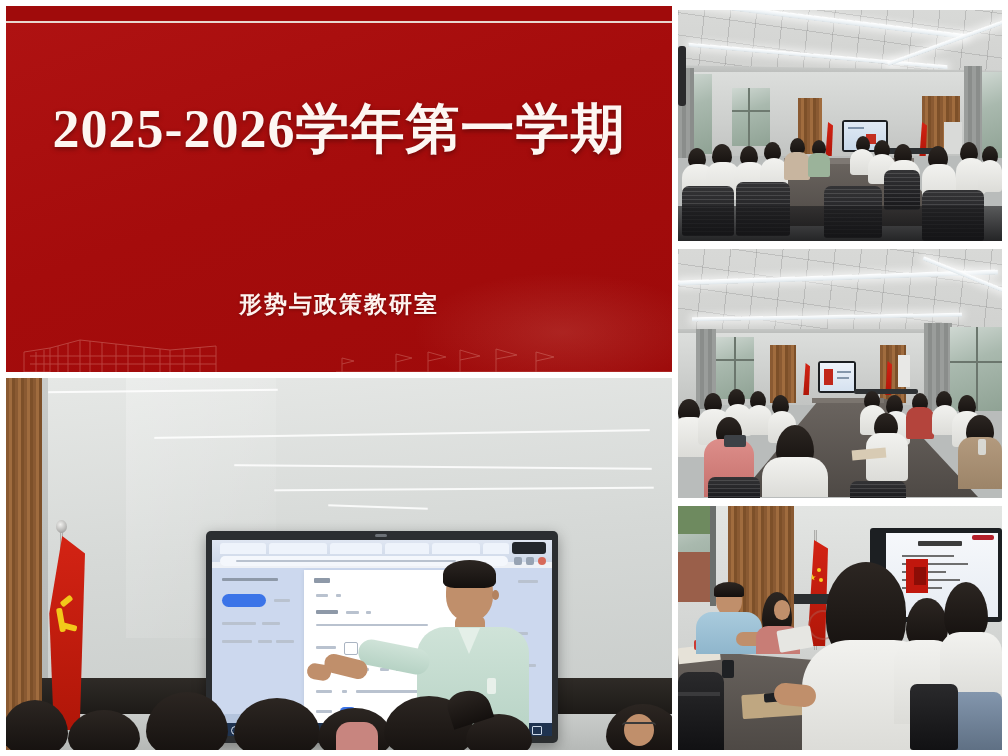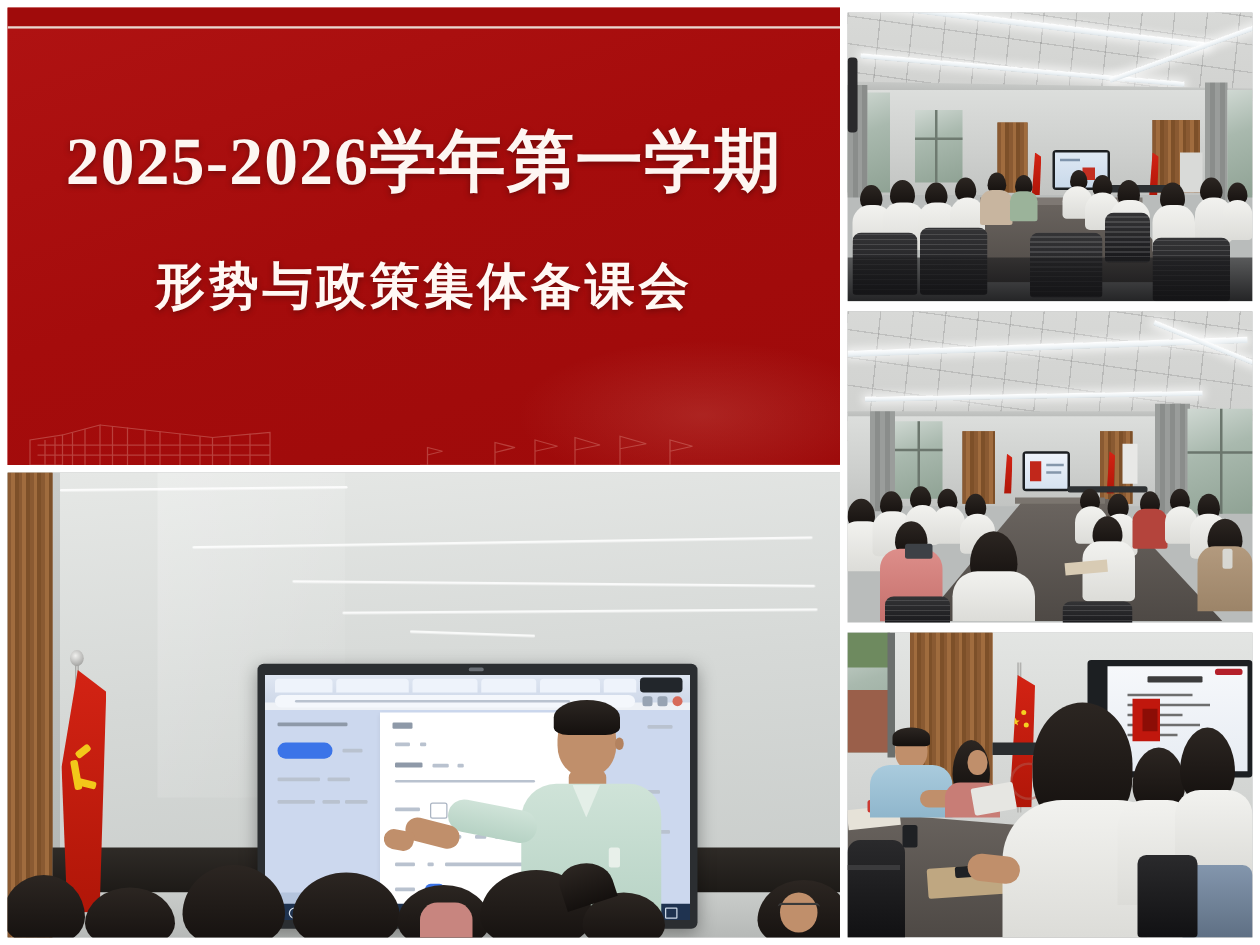--- a/index.html
+++ b/index.html
@@ -248,21 +248,21 @@
           <path d="M92 44 L92 24 L110 29 L92 33"></path>
           <path d="M124 44 L124 22 L144 28 L124 32"></path>
           <path d="M160 44 L160 21 L181 27 L160 31"></path>
           <path d="M200 44 L200 24 L218 29 L200 33"></path>
           <path d="M0 44 L340 44"></path>
         </g>
       </svg>
       <div class="art-glow"></div>
 
       <div class="slide-title">2025-2026学年第一学期</div>
-      <div class="slide-subtitle">形势与政策集体备课会</div>
+      <div class="slide-dept">形势与政策教研室</div>
     </div>
   </div>
 
   <div class="photo ph-main">
     <div class="scene">
 
       <div class="lyr mw-wall" style="left:0;top:0;width:100%;height:100%;"></div>
 
       <div class="lyr wood-panel" style="left:0;top:0;width:36px;height:372px;"></div>
       <div class="lyr" style="left:36px;top:0;width:6px;height:372px;background:rgba(0,0,0,.12);"></div>

